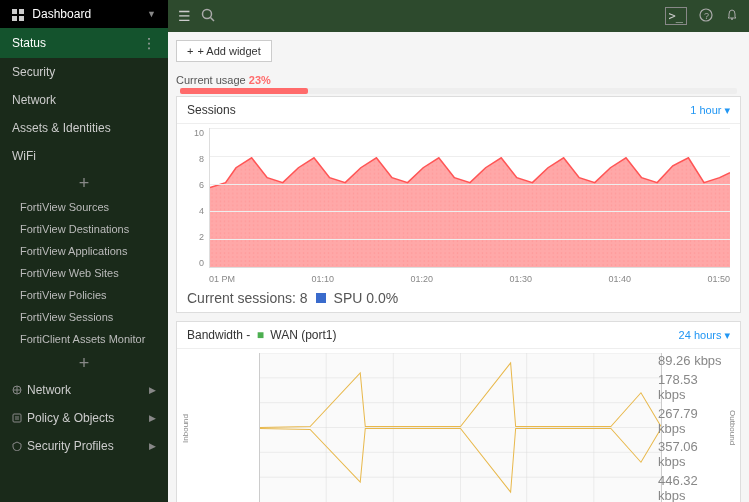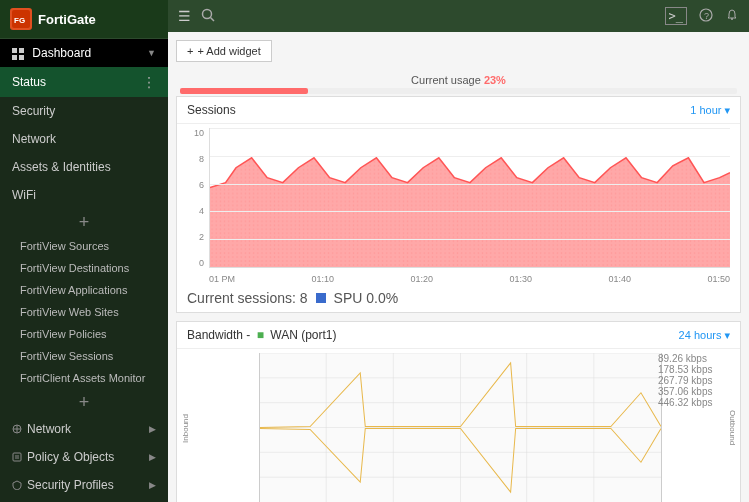--- a/index.html
+++ b/index.html
@@ -147,21 +147,20 @@
     }
     .widget-time {
       font-size: 11px;
       color: #2196F3;
       cursor: pointer;
     }
     .widget-body { padding: 4px 6px; position: relative; }
 
     
     .usage-bar-container {
-      text-align: center;
       padding: 4px 0 2px;
       font-size: 11px;
       color: #555;
     }
     .usage-accent { color: #ff6b6b; font-weight: bold; }
 
     
     .chart-container {
       position: relative;
       height: 160px;
@@ -236,23 +235,23 @@
       padding-right: 3px;
     }
     .bw-y-right {
       position: absolute;
       right: 0;
       top: 0;
       bottom: 20px;
       width: 70px;
       display: flex;
       flex-direction: column;
-      justify-content: flex-start;
+      justify-content: space-between;
       text-align: left;
-      font-size: 10px;
+      font-size: 13px;
       color: #888;
       padding-left: 3px;
     }
     .bw-area {
       position: absolute;
       left: 72px;
       right: 72px;
       top: 0;
       bottom: 20px;
       border-left: 1px solid #ccc;
@@ -291,29 +290,20 @@
     
     #bw-svg {
       width: 100%;
       height: 100%;
     }
   </style>
 </head>
 <body>
 
 <div id="sidebar">
-  <div class="sidebar-logo">
-    <div class="sidebar-logo-icon">
-      <svg width="18" height="18" viewBox="0 0 18 18">
-          <rect width="18" height="18" fill="#cc3300" rx="2"></rect>
-          <text x="2" y="13" fill="white" font-size="8" font-weight="bold">FG</text>
-        </svg>
-    </div>
-    <span>FortiGate</span>
-  </div>
 
   <div class="sidebar-item highlight">
     <span>
       <svg width="12" height="12" viewBox="0 0 12 12" style="margin-right:5px;vertical-align:middle">
           <rect width="5" height="5" fill="#ccc"></rect>
           <rect x="7" width="5" height="5" fill="#ccc"></rect>
           <rect y="7" width="5" height="5" fill="#ccc"></rect>
           <rect x="7" y="7" width="5" height="5" fill="#ccc"></rect>
         </svg>
       <span>Dashboard</span>

